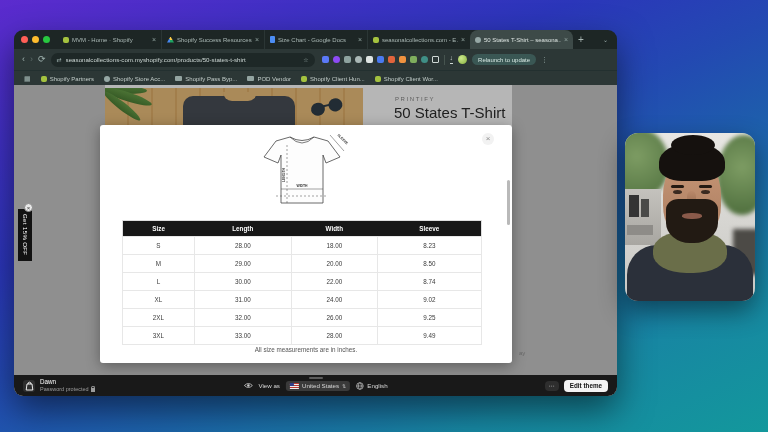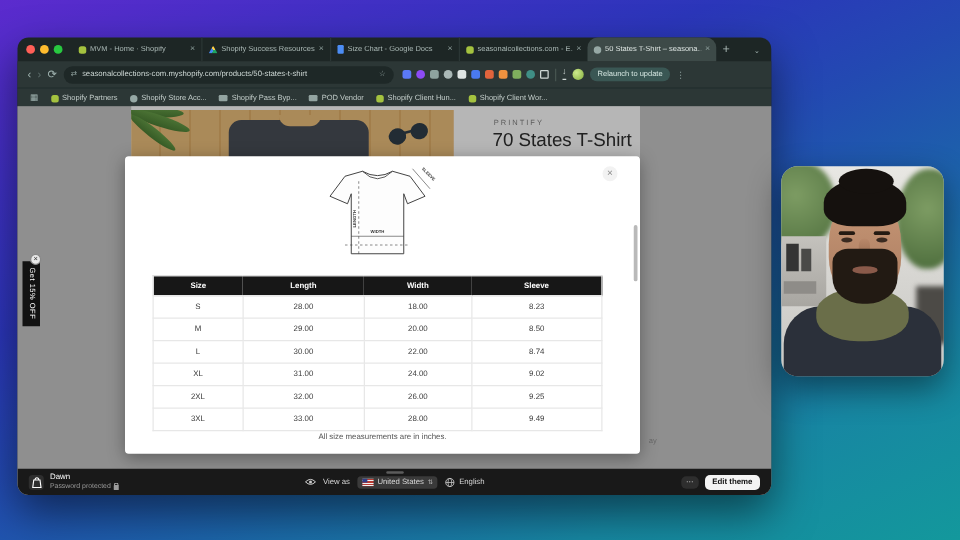--- a/index.html
+++ b/index.html
@@ -259,21 +259,21 @@
             <span class="neckdip"></span>
           </span>
         <span class="sunglasses">
           <span class="lens l1"></span>
             <span class="lens l2"></span>
             <span class="bridge"></span>
         </span>
       </div>
 
       <div class="vendor">PRINTIFY</div>
-      <div class="page-title">70 States T-Shirt</div>
+      <div class="page-title">50 States T-Shirt</div>
       <div class="fragment">ay</div>
 
       <div class="dim"></div>
 
       <div class="modal">
         <span class="modal-close">×</span>
 
         <svg class="diagram" width="104" height="88" viewBox="0 0 104 88">
           <path d="M40 10 Q52 17 64 10 L78 14 L90 30 L76 36 L73 28 L73 76 L31 76 L31 28 L28 36 L14 30 L26 14 Z" fill="#fdfdfd" stroke="#444" stroke-width="0.8" stroke-linejoin="round"></path>
           <path d="M40 10 Q52 22 64 10" fill="none" stroke="#444" stroke-width="0.7"></path>

